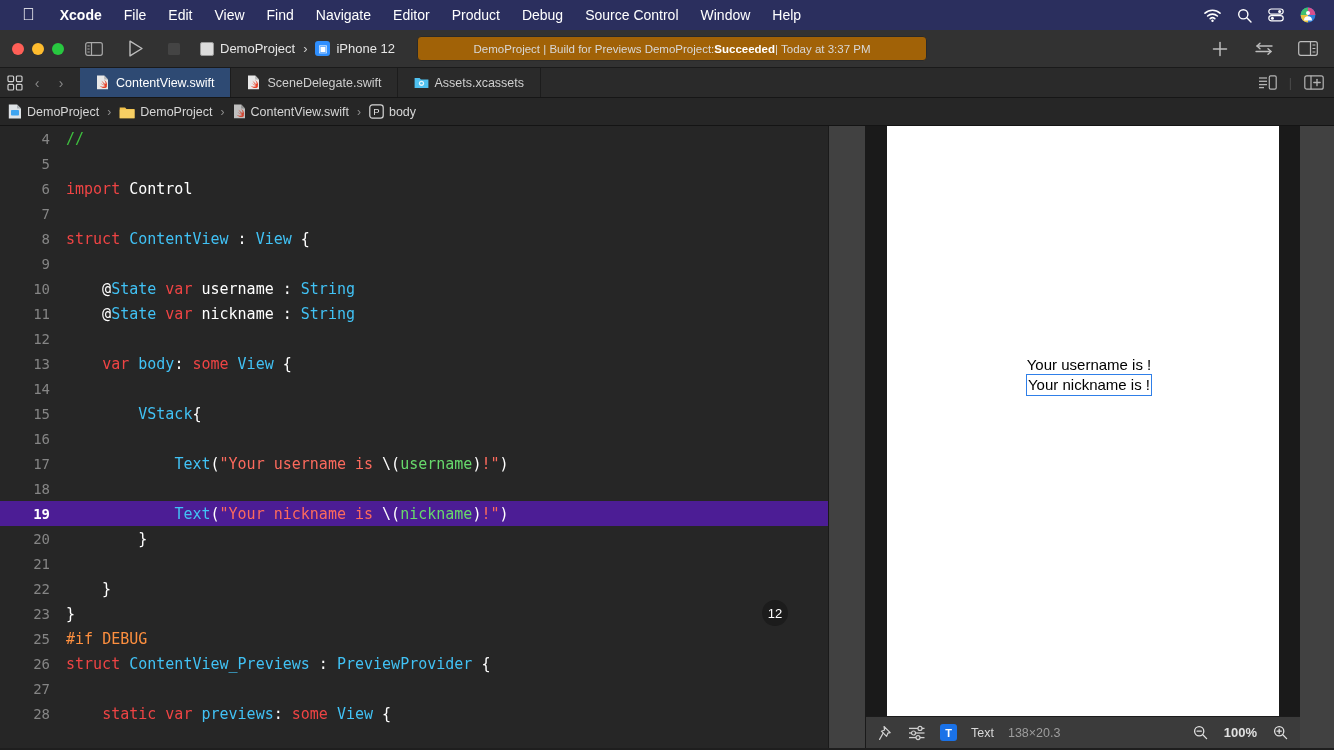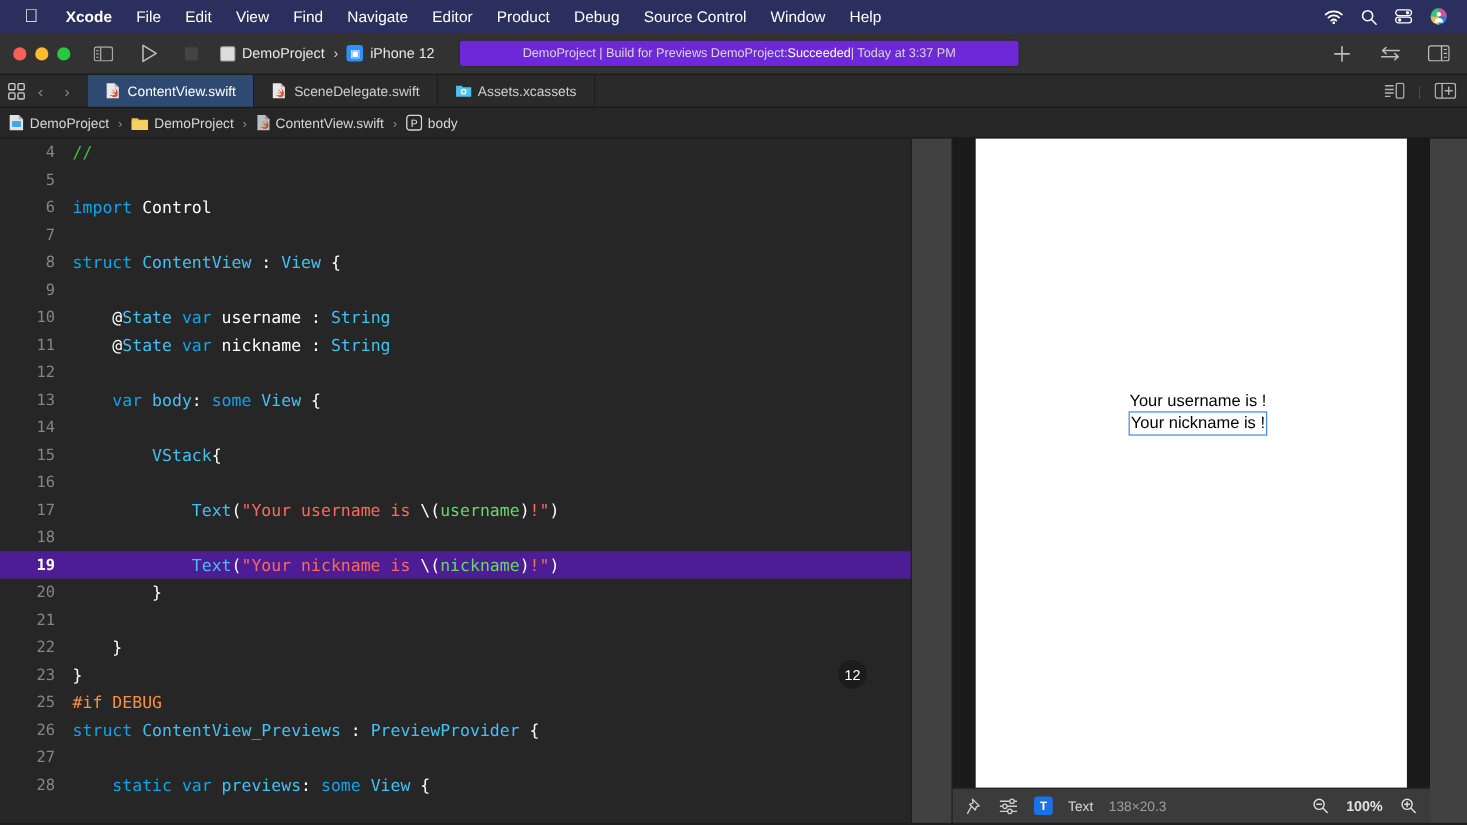--- a/index.html
+++ b/index.html
@@ -56,27 +56,27 @@
   .dev-ico {
     width: 15px; height: 15px; border-radius: 3px;
     background: #2f8fff; color: #fff; font-size: 10px;
     display: inline-flex; align-items: center; justify-content: center;
   }
 
   .statusbar {
     flex: 0 0 auto;
     margin-left: 22px;
     width: 510px; height: 25px;
-    background: #6d28d9;
+    background: #a16207;
     border: 1px solid #2a2a2a;
     border-radius: 4px;
     display: flex; align-items: center; justify-content: center;
     color: #d8d8d8; font-size: 11.5px; white-space: nowrap;
   }
-  .statusbar b { color: #ffffff; font-weight: normal; }
+  .statusbar b { color: #ffffff; font-weight: bold; }
 
   .tb-right { margin-left: auto; display: flex; align-items: center; gap: 16px; color: #bdbdbd; }
 
   
   .tabbar {
     height: 30px; width: 100%;
     background: #2a2a2a;
     border-bottom: 1px solid #161616;
     display: flex; align-items: stretch;
     color: #cfcfcf; font-size: 12.5px;
@@ -126,21 +126,21 @@
   .lno {
     width: 58px; flex: 0 0 58px;
     text-align: right; padding-right: 8px;
     color: #858585; font-size: 14px;
     user-select: none;
   }
   .code-line.hl .lno { color: #ffffff; font-weight: bold; }
   .ctext { padding-left: 8px; }
 
   
-  .kw   { color: #0ea5e9; }
+  .kw   { color: #ef4444; }
   .typ  { color: #41c2f5; }
   .pln  { color: #ffffff; }
   .cmt  { color: #3fc03f; }
   .str  { color: #fc6a5d; }
   .intp { color: #67d96b; }
   .attr { color: #41c2f5; }
   .pre  { color: #fd8f3f; }
 
   .badge12 {
     position: absolute;

